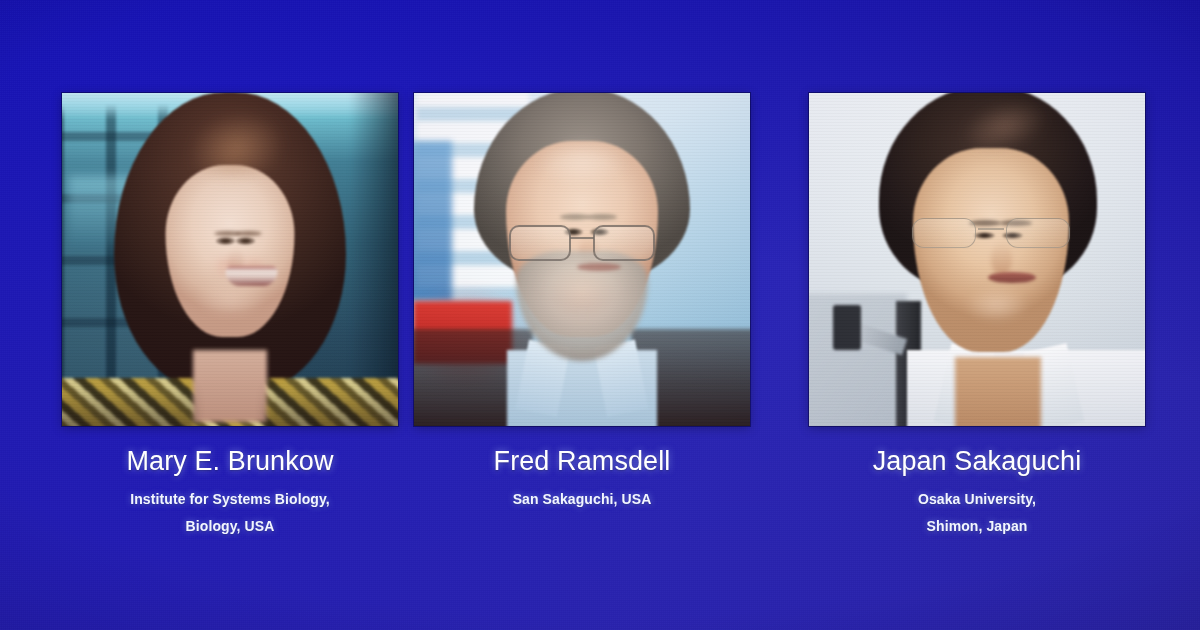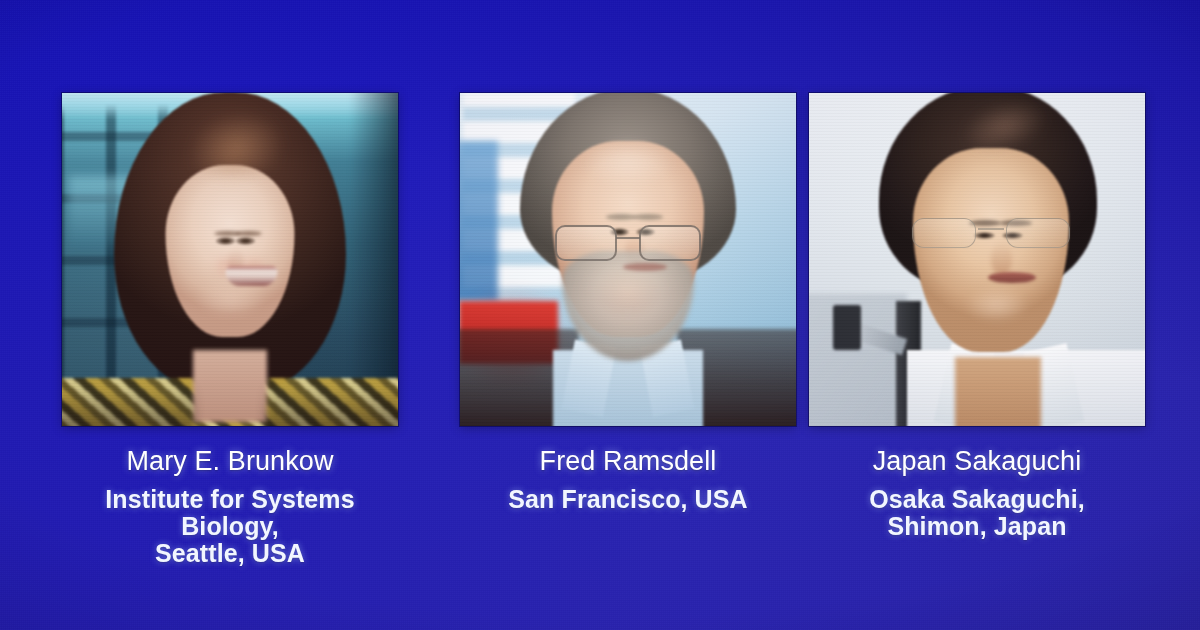--- a/index.html
+++ b/index.html
@@ -59,21 +59,21 @@
     width: 1200px;
     height: 630px;
   }
 
   .card {
     position: absolute;
     top: 93px;
     width: 336px;
   }
   .card-1 { left: 62px; }
-  .card-2 { left: 460px; }
+  .card-2 { left: 414px; }
   .card-3 { left: 809px; }
 
   .photo {
     position: relative;
     width: 336px;
     height: 333px;
     overflow: hidden;
     background: #5d6a74;
     box-shadow: 0 0 0 1px rgba(6,4,70,.55), 0 2px 10px rgba(0,0,0,.28);
   }
@@ -478,21 +478,21 @@
     color: #ffffff;
     font-size: 27px;
     line-height: 30px;
     font-weight: 400;
     letter-spacing: .1px;
     text-shadow: 0 0 7px rgba(190,215,255,.55), 0 1px 2px rgba(0,0,0,.30);
   }
   .laureate-affil {
     margin-top: 10px;
     color: #f2f6ff;
-    font-size: 25px;
+    font-size: 14px;
     line-height: 27px;
     font-weight: 700;
     letter-spacing: .1px;
     text-shadow: 0 0 6px rgba(175,205,255,.50), 0 1px 2px rgba(0,0,0,.26);
   }
   .affil-line { display: block; }
 </style>
 </head>
 <body>
 
@@ -534,21 +534,21 @@
             <div class="p1-shoulder-r"></div>
           </div>
         </div>
         <div class="photo-soft"></div>
         <div class="photo-scan"></div>
       </div>
       <div class="caption">
         <div class="laureate-name">Mary E. Brunkow</div>
         <div class="laureate-affil">
           <span class="affil-line">Institute for Systems Biology,</span>
-          <span class="affil-line">Seattle, USA</span>
+          <span class="affil-line">Biology, USA</span>
         </div>
       </div>
     </div>
 
     <div class="card card-2">
       <div class="photo">
         <div class="photo-inner">
           <div class="photo-blur">
             <div class="p2-bg"></div>
             <div class="p2-shelf"></div>
@@ -577,21 +577,21 @@
               <div class="p2-bridge"></div>
             </div>
           </div>
         </div>
         <div class="photo-soft"></div>
         <div class="photo-scan"></div>
       </div>
       <div class="caption">
         <div class="laureate-name">Fred Ramsdell</div>
         <div class="laureate-affil">
-          <span class="affil-line">San Francisco, USA</span>
+          <span class="affil-line">San Sakaguchi, USA</span>
         </div>
       </div>
     </div>
 
     <div class="card card-3">
       <div class="photo">
         <div class="photo-inner">
           <div class="photo-blur">
             <div class="p3-bg"></div>
             <div class="p3-equip"></div>
@@ -620,20 +620,20 @@
               <div class="p3-bridge"></div>
             </div>
           </div>
         </div>
         <div class="photo-soft"></div>
         <div class="photo-scan"></div>
       </div>
       <div class="caption">
         <div class="laureate-name">Japan Sakaguchi</div>
         <div class="laureate-affil">
-          <span class="affil-line">Osaka Sakaguchi,</span>
+          <span class="affil-line">Osaka University,</span>
           <span class="affil-line">Shimon, Japan</span>
         </div>
       </div>
     </div>
 
   </div>
 </div>
 
 </body></html>

